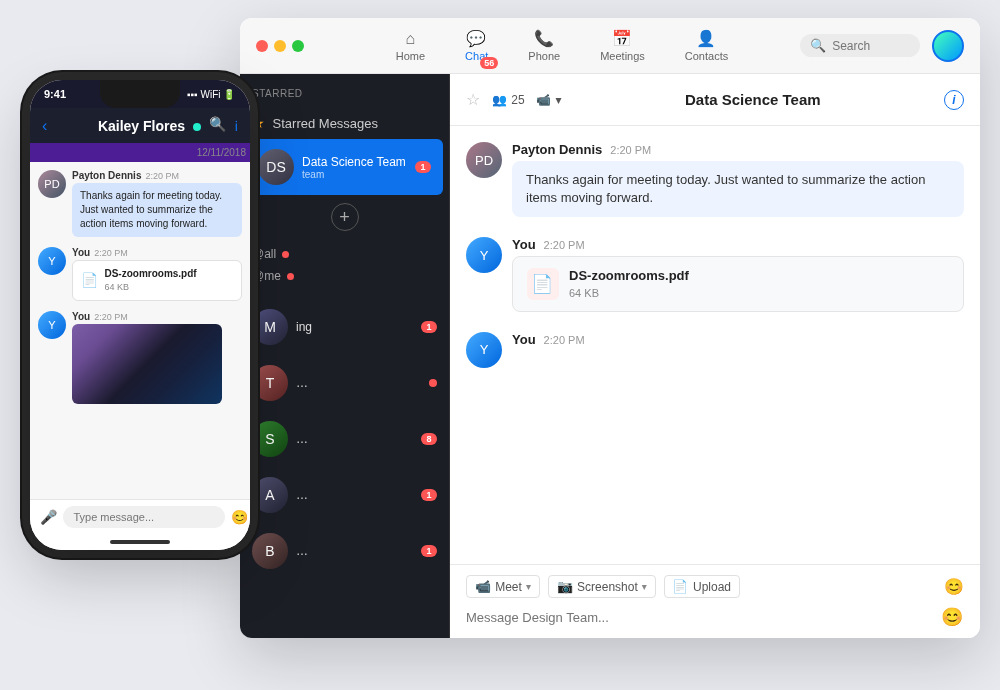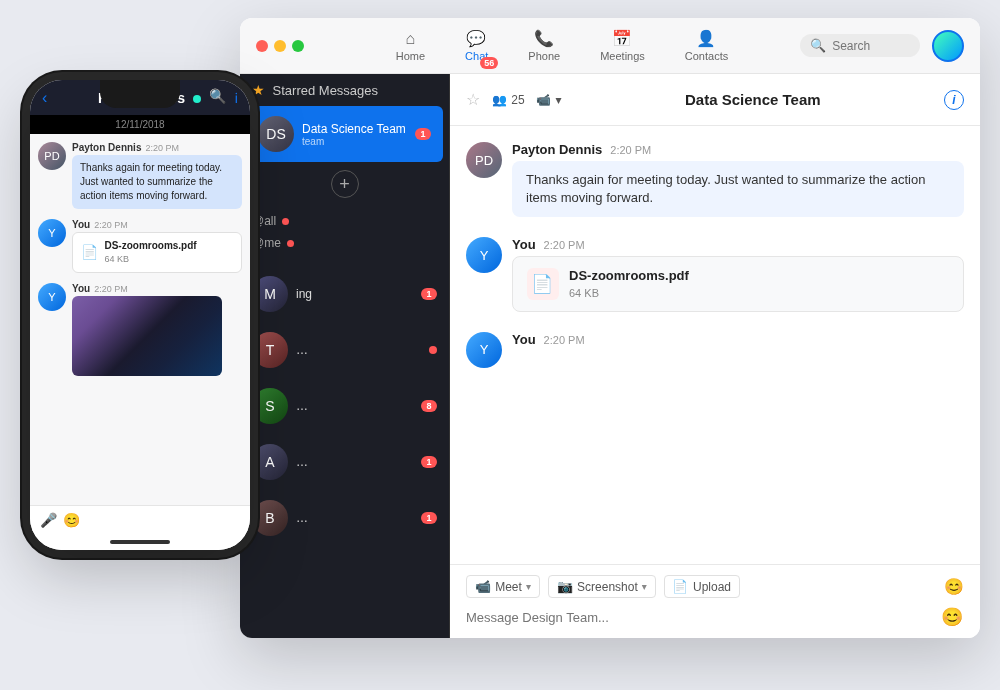--- a/index.html
+++ b/index.html
@@ -381,25 +381,25 @@
       padding: 8px 12px;
       display: flex;
       align-items: center;
       gap: 8px;
     }
     .phone-back { color: #0e72ed; font-size: 16px; cursor: pointer; }
     .phone-title { flex: 1; font-size: 14px; font-weight: 600; color: #fff; text-align: right; }
     .phone-presence-dot { width: 8px; height: 8px; border-radius: 50%; background: #2ec; display: inline-block; margin-left: 4px; }
     .phone-header-actions { display: flex; gap: 8px; color: #0e72ed; font-size: 14px; }
     .phone-date-sep {
-      text-align: center;
+      text-align: right;
       font-size: 10px;
       color: #888;
-      padding: 4px 16px;
-      background: #000000;
+      padding: 4px 4px;
+      background: #4c1d95;
     }
 
     .phone-messages {
       flex: 1;
       background: #f7f7f8;
       overflow-y: auto;
       padding: 8px;
       display: flex;
       flex-direction: column;
       gap: 10px;
@@ -518,20 +518,23 @@
     <div class="search-bar">
       <span class="search-icon-svg">🔍</span>
       <input type="text" placeholder="Search" style="">
     </div>
     <div class="avatar-circle"></div>
   </div>
 
   <div class="window-body">
 
     <div class="channel-pane">
+      <div class="channel-pane-header">
+        <span>STARRED</span>
+      </div>
       <div class="starred-item">
         <span class="star-icon">★</span>
         <span class="item-name">Starred Messages</span>
       </div>
 
       <div class="channel-list-items">
 
         <div class="ch-item active">
           <div class="ch-avatar">DS</div>
           <div class="ch-info">
@@ -673,20 +676,28 @@
           <span class="emoji-btn">😊</span>
         </div>
       </div>
     </div>
   </div>
 </div>
 
 <div class="mobile-phone">
   <div class="phone-notch"></div>
 
+  <div class="phone-status-bar">
+    <span class="phone-time">9:41</span>
+    <div class="phone-icons">
+      <span>▪▪▪</span>
+      <span>WiFi</span>
+      <span>🔋</span>
+    </div>
+  </div>
 
   <div class="phone-header">
     <span class="phone-back">‹</span>
     <span class="phone-title">
       <span>Kailey Flores</span>
       <span class="phone-presence-dot"></span>
     </span>
     <div class="phone-header-actions">
       <span>🔍</span>
       <span>ℹ</span>
@@ -734,20 +745,21 @@
         </div>
         <div class="p-img-bubble">
           <div class="p-zoom-img"></div>
         </div>
       </div>
     </div>
   </div>
 
   <div class="phone-input-area">
     <span class="p-mic">🎤</span>
+    <input class="p-input" type="text" placeholder="Type message..." style="">
     <span class="p-emoji">😊</span>
 
   </div>
 
   <div class="p-home-bar">
     <div class="home-bar"></div>
   </div>
 </div>
 
 </body></html>

